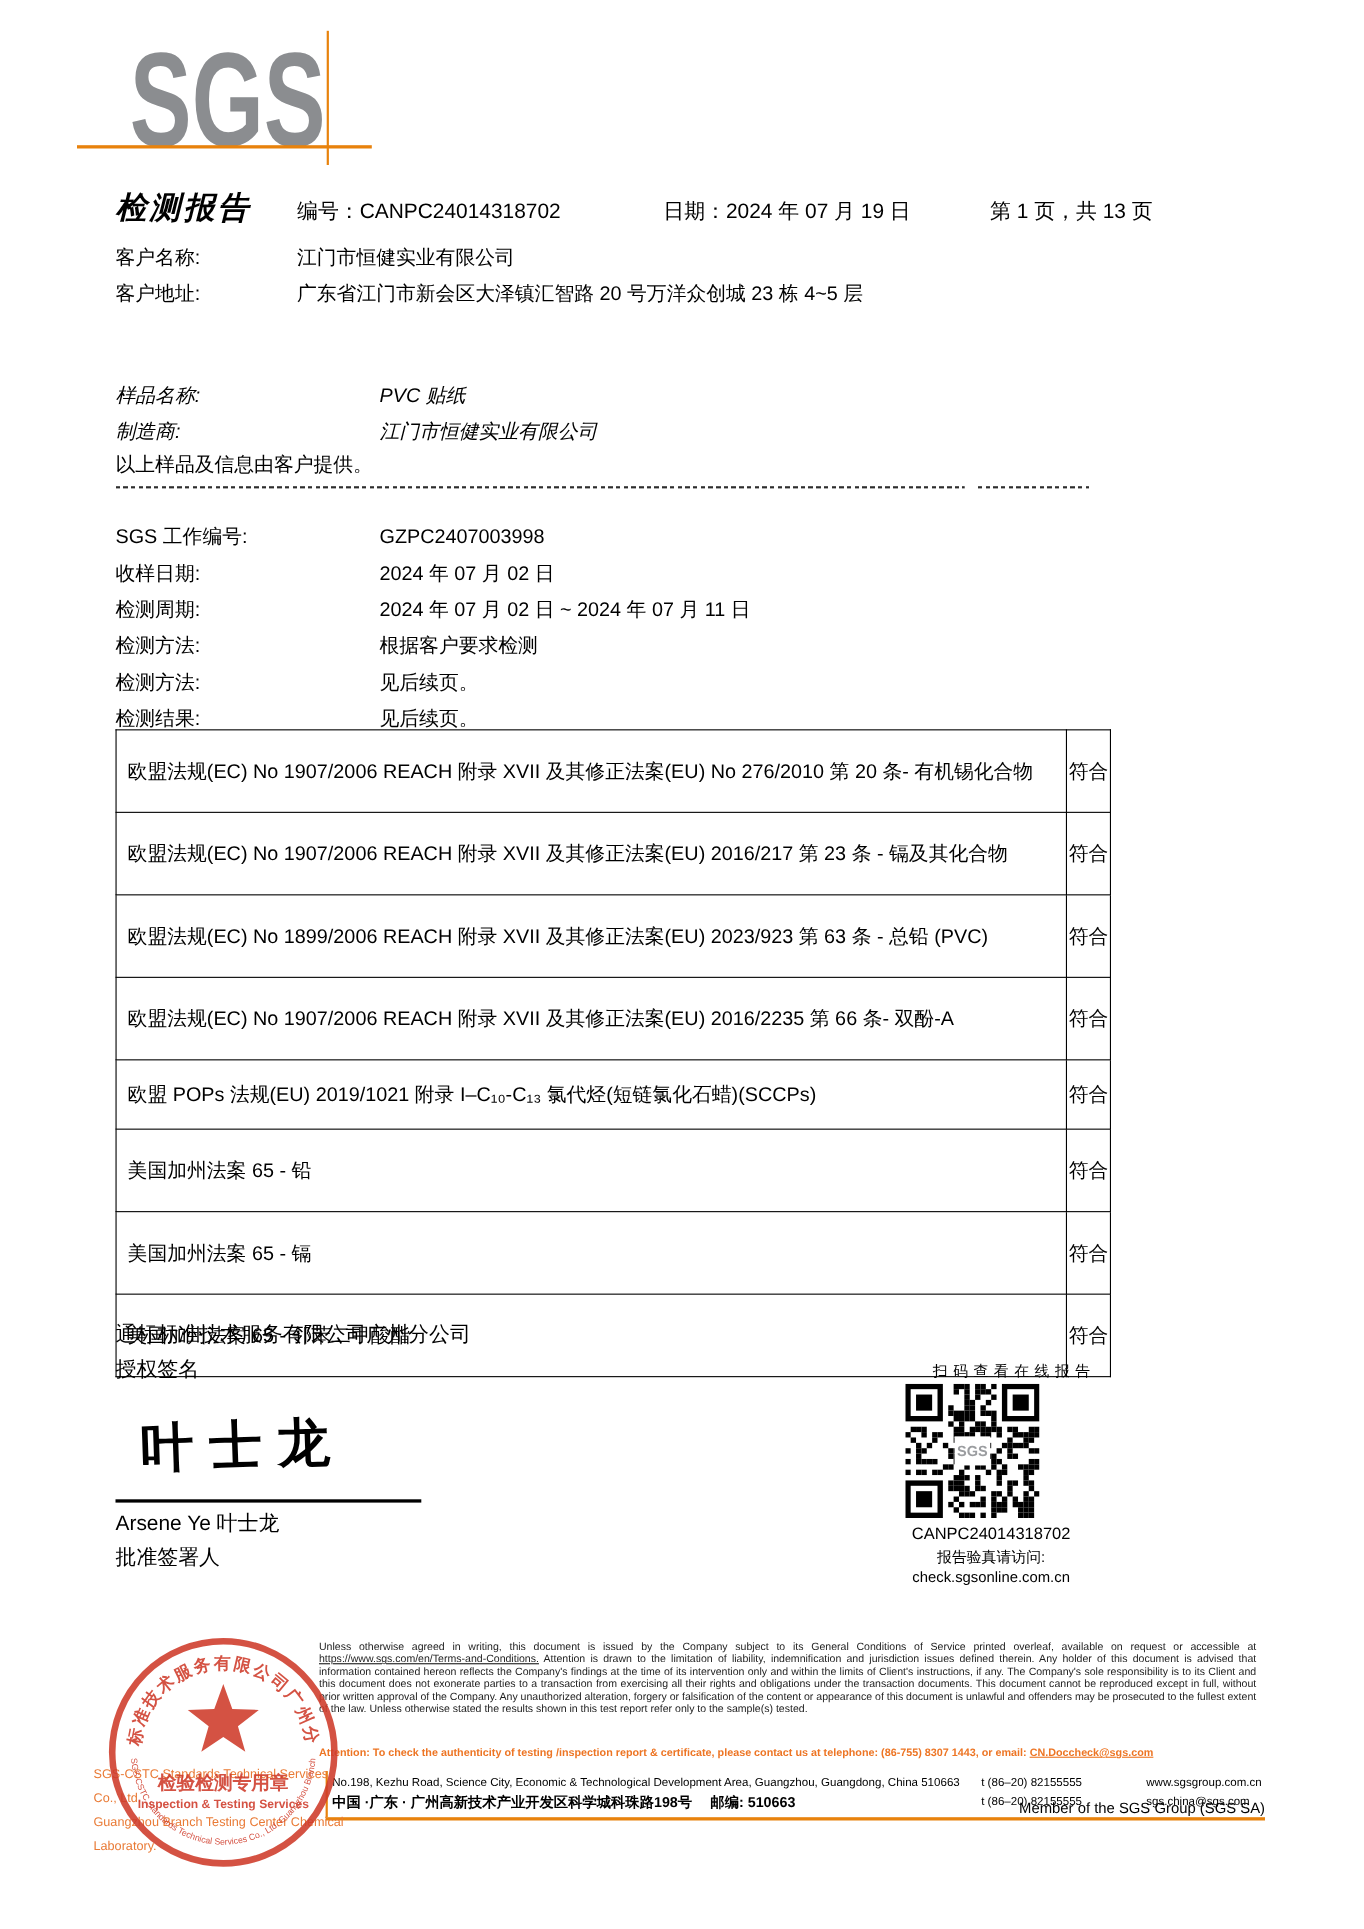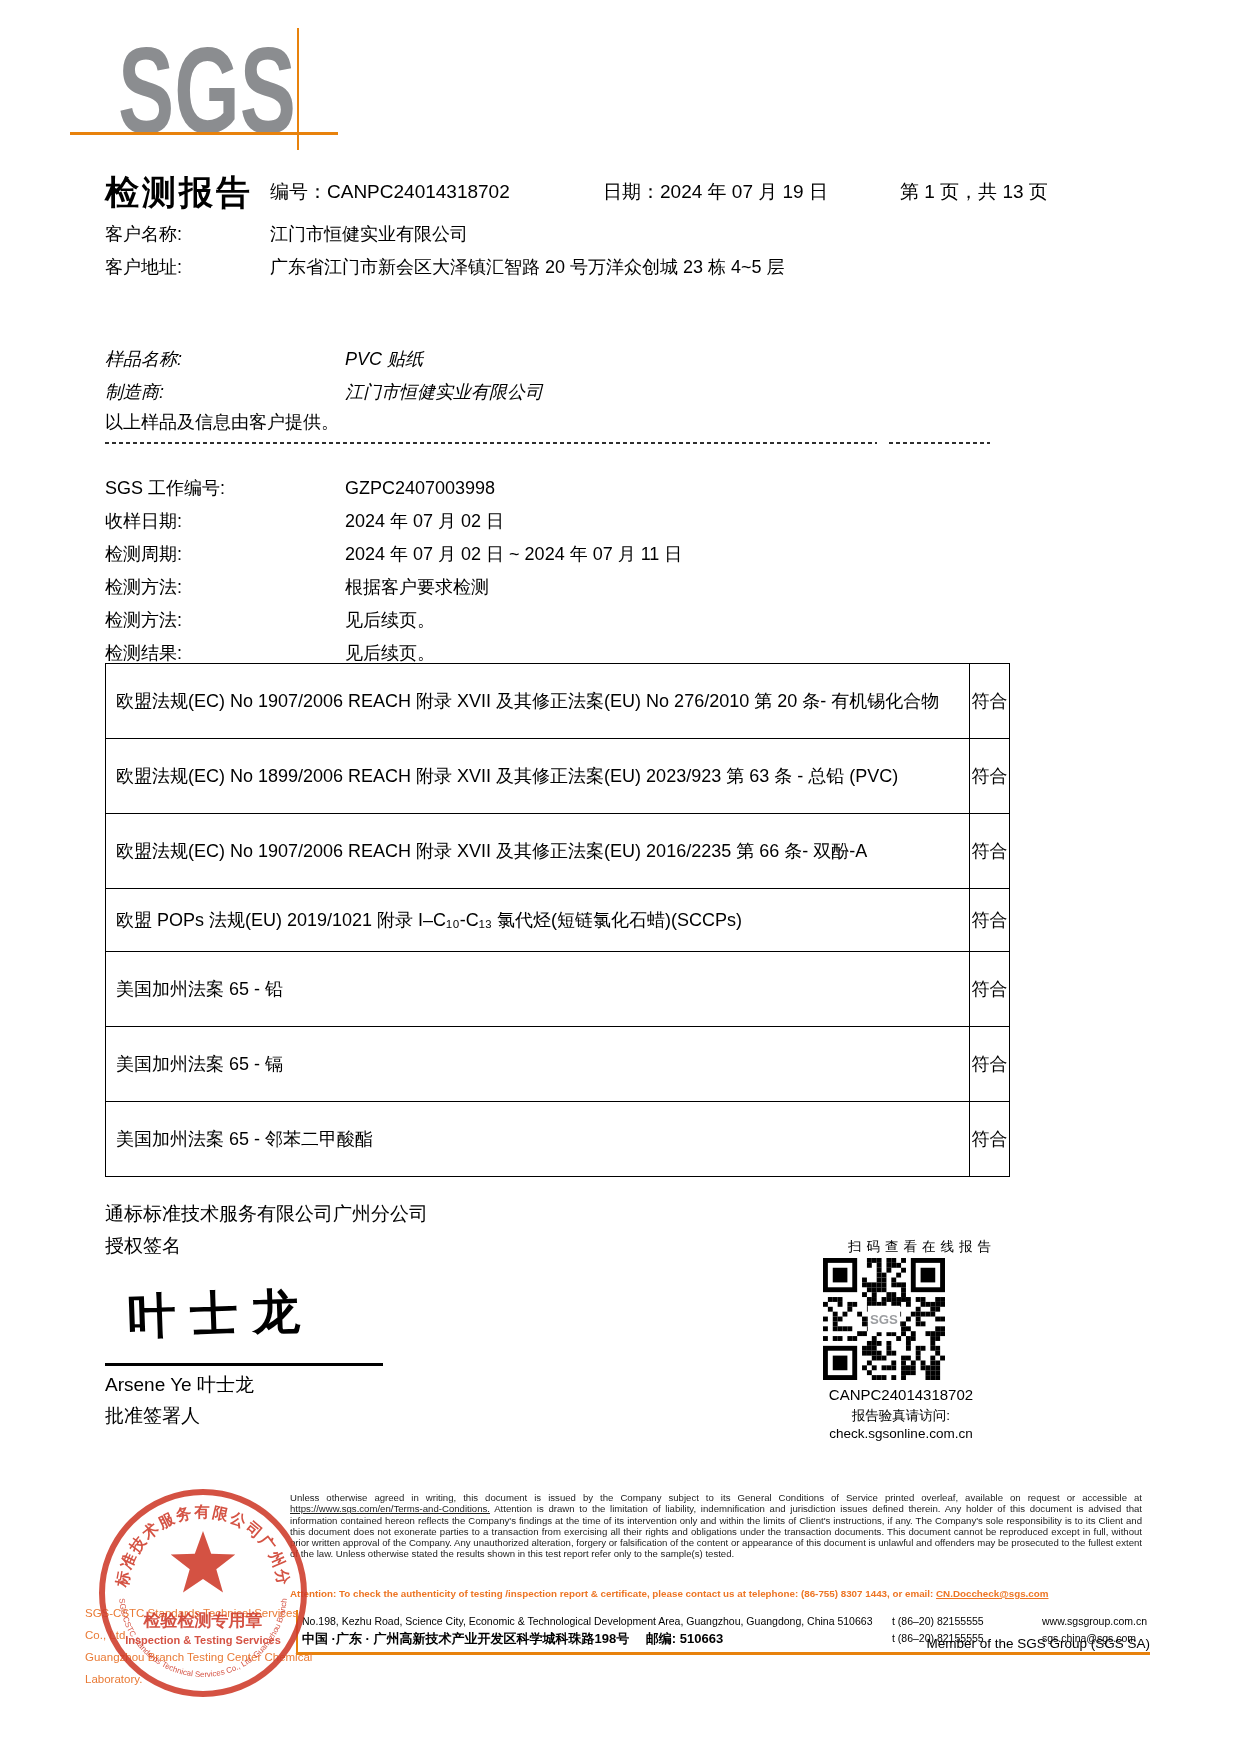--- a/index.html
+++ b/index.html
@@ -5,21 +5,21 @@
   html,body{margin:0;padding:0;background:#fff;}
   .page{position:relative;width:1240px;height:1754px;background:#fff;color:#000;
         font-family:"Liberation Sans",sans-serif;overflow:hidden;}
   
   .logo{position:absolute;left:88px;top:18px;width:270px;height:130px;}
   .logo svg{position:absolute;left:0;top:0;}
   .logo .vline{position:absolute;left:209px;top:10px;width:2px;height:122px;background:#e8820c;}
   .logo .hline{position:absolute;left:-18px;top:114px;width:268px;height:3px;background:#e8820c;}
   
   .hdr{position:absolute;left:105px;top:170px;width:1040px;height:36px;}
-  .hdr .title{position:absolute;left:0;top:0;font-size:34px;font-weight:bold;letter-spacing:3px;}
+  .hdr .title{position:absolute;left:0;top:0;font-size:28px;font-weight:bold;letter-spacing:3px;font-style:italic;}
   .hdr .no{position:absolute;left:165px;top:9px;font-size:19px;}
   .hdr .date{position:absolute;left:498px;top:9px;font-size:19px;}
   .hdr .pages{position:absolute;left:795px;top:9px;font-size:19px;}
   
   .kv{font-size:18px;line-height:33px;white-space:nowrap;}
   .kv .lab{display:inline-block;}
   .client{position:absolute;left:105px;top:218px;}
   .client .lab{width:165px;}
   .sample{position:absolute;left:105px;top:343px;font-style:italic;}
   .sample .lab{width:240px;}
@@ -118,20 +118,24 @@
     <div class="kv"><span class="lab">检测周期:</span><span>2024 年 07 月 02 日 ~ 2024 年 07 月 11 日</span></div>
     <div class="kv"><span class="lab">检测方法:</span><span>根据客户要求检测</span></div>
     <div class="kv"><span class="lab">检测方法:</span><span>见后续页。</span></div>
     <div class="kv"><span class="lab">检测结果:</span><span>见后续页。</span></div>
   </div>
 
   <table class="results">
     <tbody>
     <tr class="tall">
           <td class="req">欧盟法规(EC) No 1907/2006 REACH 附录 XVII 及其修正法案(EU) No 276/2010 第 20 条- 有机锡化合物</td>
+          <td class="con">符合</td>
+        </tr>
+    <tr class="tall">
+          <td class="req">欧盟法规(EC) No 1907/2006 REACH 附录 XVII 及其修正法案(EU) 2016/217 第 23 条 - 镉及其化合物</td>
           <td class="con">符合</td>
         </tr>
     <tr class="tall">
           <td class="req">欧盟法规(EC) No 1899/2006 REACH 附录 XVII 及其修正法案(EU) 2023/923 第 63 条 - 总铅 (PVC)</td>
           <td class="con">符合</td>
         </tr>
     <tr class="tall">
           <td class="req">欧盟法规(EC) No 1907/2006 REACH 附录 XVII 及其修正法案(EU) 2016/2235 第 66 条- 双酚-A</td>
           <td class="con">符合</td>
         </tr>

